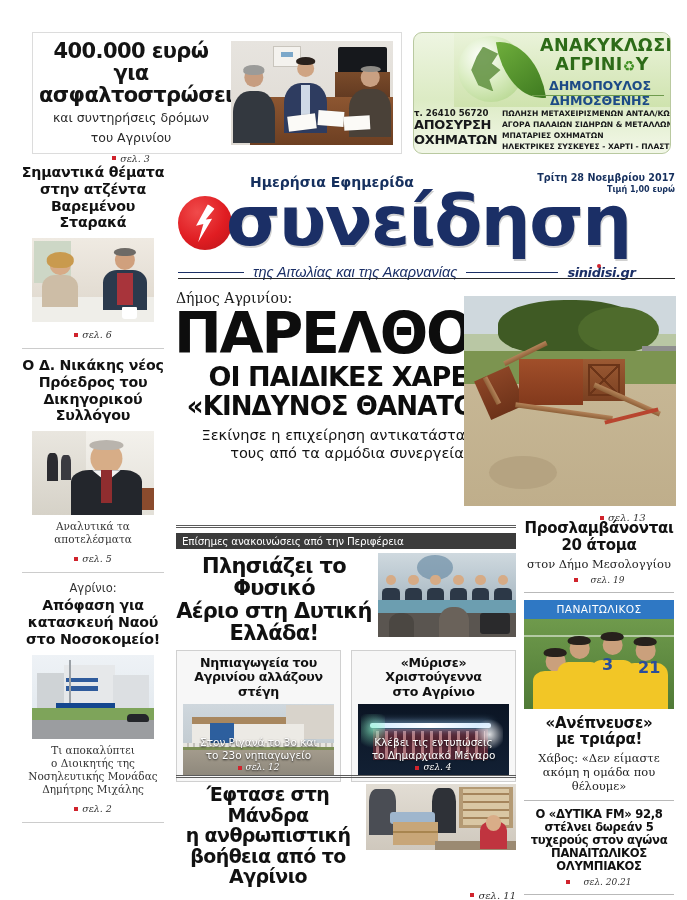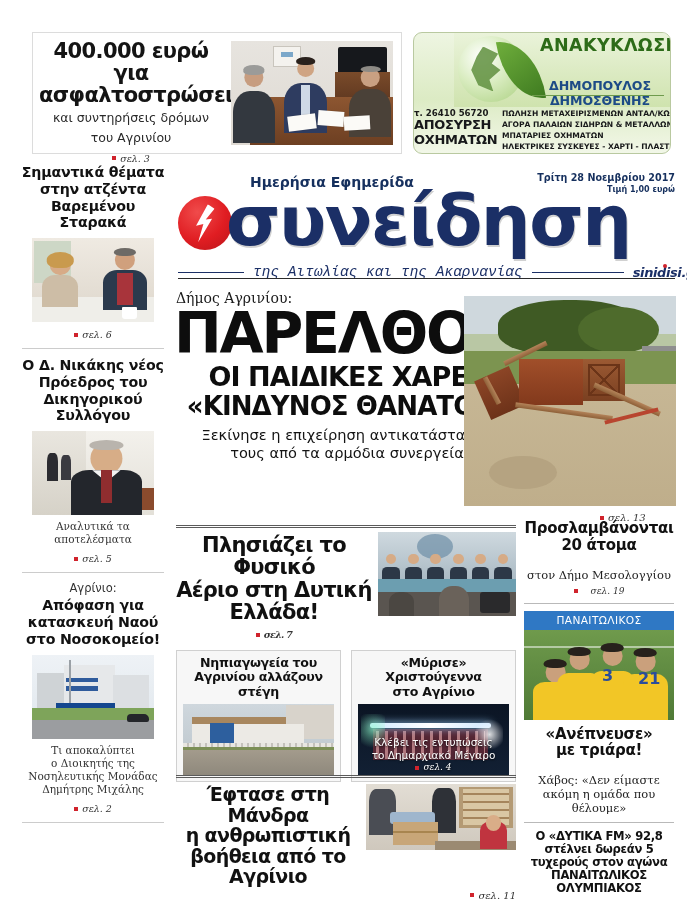--- a/index.html
+++ b/index.html
@@ -112,21 +112,21 @@
     transform: rotate(6deg);
   }
   .mh-word {
     position: absolute; left: 48px; top: -4px; font-size: 70px; font-weight: 700;
     color: #1b2f66; letter-spacing: -1.5px; line-height: 1;
     text-shadow: 1px 2px 0 rgba(0,0,0,.18);
   }
   .mh-tagline-row { position: absolute; left: 178px; right: 12px; top: 96px; display: flex; align-items: center; gap: 9px; }
   .mh-rule { height: 1px; background: #1b2f66; flex: 0 0 66px; }
   .mh-rule.long { flex: 0 0 92px; }
-  .mh-tagline { font-size: 14.5px; color: #1b2f66; font-style: italic; font-family: Liberation Mono, monospace; white-space: nowrap; }
+  .mh-tagline { font-size: 14.5px; color: #1b2f66; font-style: italic; font-family: Liberation Sans, sans-serif; white-space: nowrap; }
   .mh-site { font-size: 13px; font-weight: 700; font-style: italic; color: #1b2f66; letter-spacing: -0.4px; position: relative; }
   .mh-site .dot { position: absolute; left: 30px; top: -1px; width: 4px; height: 4px; border-radius: 50%; background: #d0232c; }
   .mh-underline { position: absolute; left: 178px; right: 12px; top: 110px; height: 1px; background: #2a2a2a; }
 
   
   .left-col { position: absolute; left: 18px; top: 164px; width: 150px; }
   .lc-sep { height: 1px; background: #cccccc; margin: 8px 4px; }
   .lc-head {
     font-size: 14.2px; font-weight: 700; color: #121212; text-align: center;
     line-height: 1.18; letter-spacing: -0.2px;
@@ -306,21 +306,21 @@
   .md-p1 { position: absolute; left: 2%; top: 8%; width: 18%; height: 70%; background: #4a4d54; border-radius: 26% 26% 0 0; }
   .md-p2 { position: absolute; left: 44%; top: 6%; width: 16%; height: 68%; background: #2e3137; border-radius: 30% 30% 0 0; }
   .md-p3 { position: absolute; right: 6%; bottom: 2%; width: 18%; height: 40%; background: #c0343f; border-radius: 32% 32% 0 0; }
   .md-p3:before { content:""; position:absolute; left:22%; top:-26%; width:56%; aspect-ratio:1/1; border-radius:50%; background:#d9ad88; }
   .md-tbl { position: absolute; left: 46%; bottom: 0; right: 0; height: 14%; background: #9b8a72; }
 
   
   .right-col { position: absolute; left: 524px; top: 520px; width: 150px; }
   .rc-rule { height: 1px; background: #b9b9b9; margin: 7px 0; }
   .rc-head { font-size: 15px; font-weight: 700; color: #111; text-align: center; line-height: 1.12; letter-spacing: -0.3px; }
-  .rc-sub { font-size: 11.5px; color: #222; text-align: center; margin-top: 14px; font-family: "DejaVu Serif", serif; }
+  .rc-sub { font-size: 11.5px; color: #222; text-align: center; margin-top: 3px; font-family: "DejaVu Serif", serif; }
   .rc-pg { display: flex; align-items: center; justify-content: center; gap: 13px; margin-top: 4px; }
   .rc-pg .sq { width: 4px; height: 4px; background: #d0232c; }
   .rc-pg em { font-style: italic; font-family: "DejaVu Serif", serif; font-size: 9px; color: #333; }
 
   .sport-band {
     position: relative; background: #2f78c4; color: #fff; text-align: center;
     font-size: 10.6px; padding: 3px 0 4px; letter-spacing: .4px;
   }
   .sport-band:after {
     content: ""; position: absolute; left: 14px; bottom: -7px; width: 0; height: 0;
@@ -385,20 +385,23 @@
             </div>
         </div>
       </div>
     </div>
 
     <div class="ad">
       <div class="ad-top">
         <div class="ad-globe"></div>
         <div class="ad-leaf"></div>
         <div class="ad-t1">ΑΝΑΚΥΚΛΩΣΗ</div>
+        <div class="ad-t2">
+          <span>ΑΓΡΙΝΙ</span><span class="ad-recycle">♻</span><span>Υ</span>
+        </div>
         <div class="ad-t3">ΔΗΜΟΠΟΥΛΟΣ ΔΗΜΟΣΘΕΝΗΣ</div>
         <div class="ad-rule"></div>
       </div>
       <div class="ad-bot">
         <div class="ad-left">
           <div class="ad-tel">τ. 26410 56720</div>
           <div class="ad-big">ΑΠΟΣΥΡΣΗ</div>
           <div class="ad-big">ΟΧΗΜΑΤΩΝ</div>
         </div>
         <div class="ad-divider"></div>
@@ -538,20 +541,21 @@
     <div class="mp-dirt"></div>
   </div>
 
   <div class="pg-right" style="left:600px; top:512px;">
     <span class="sq"></span>
     <em>σελ. 13</em>
   </div>
 
   <div class="gas">
     <div class="dbl-rule"></div>
+    <div class="gas-band">Επίσημες ανακοινώσεις από την Περιφέρεια</div>
     <div class="gas-body">
       <div class="gas-head">
         <div>Πλησιάζει το Φυσικό</div>
         <div>Αέριο στη Δυτική</div>
         <div>Ελλάδα!</div>
         <div class="bullet-line">
           <span class="sq"></span>
           <em>σελ. 7</em>
         </div>
       </div>
@@ -581,20 +585,28 @@
       <div class="card-h">Αγρινίου αλλάζουν στέγη</div>
       <div class="card-img">
         <div class="kg-sky"></div>
           <div class="kg-bldgR"></div>
           <div class="kg-roof"></div>
         <div class="kg-wall"></div>
           <div class="kg-blue"></div>
           <div class="kg-fence"></div>
         <div class="kg-grass"></div>
           <div class="kg-ground"></div>
+        <div class="card-cap">
+          <div>Στον Ριγανά το 3ο και</div>
+          <div>το 23ο νηπιαγωγείο</div>
+          <div class="pg">
+            <span class="sq"></span>
+            <em>σελ. 12</em>
+          </div>
+        </div>
       </div>
     </div>
 
     <div class="card">
       <div class="card-h">«Μύρισε» Χριστούγεννα</div>
       <div class="card-h">στο Αγρίνιο</div>
       <div class="card-img">
         <div class="xm-bg"></div>
           <div class="xm-bld"></div>
           <div class="xm-cols"></div>

